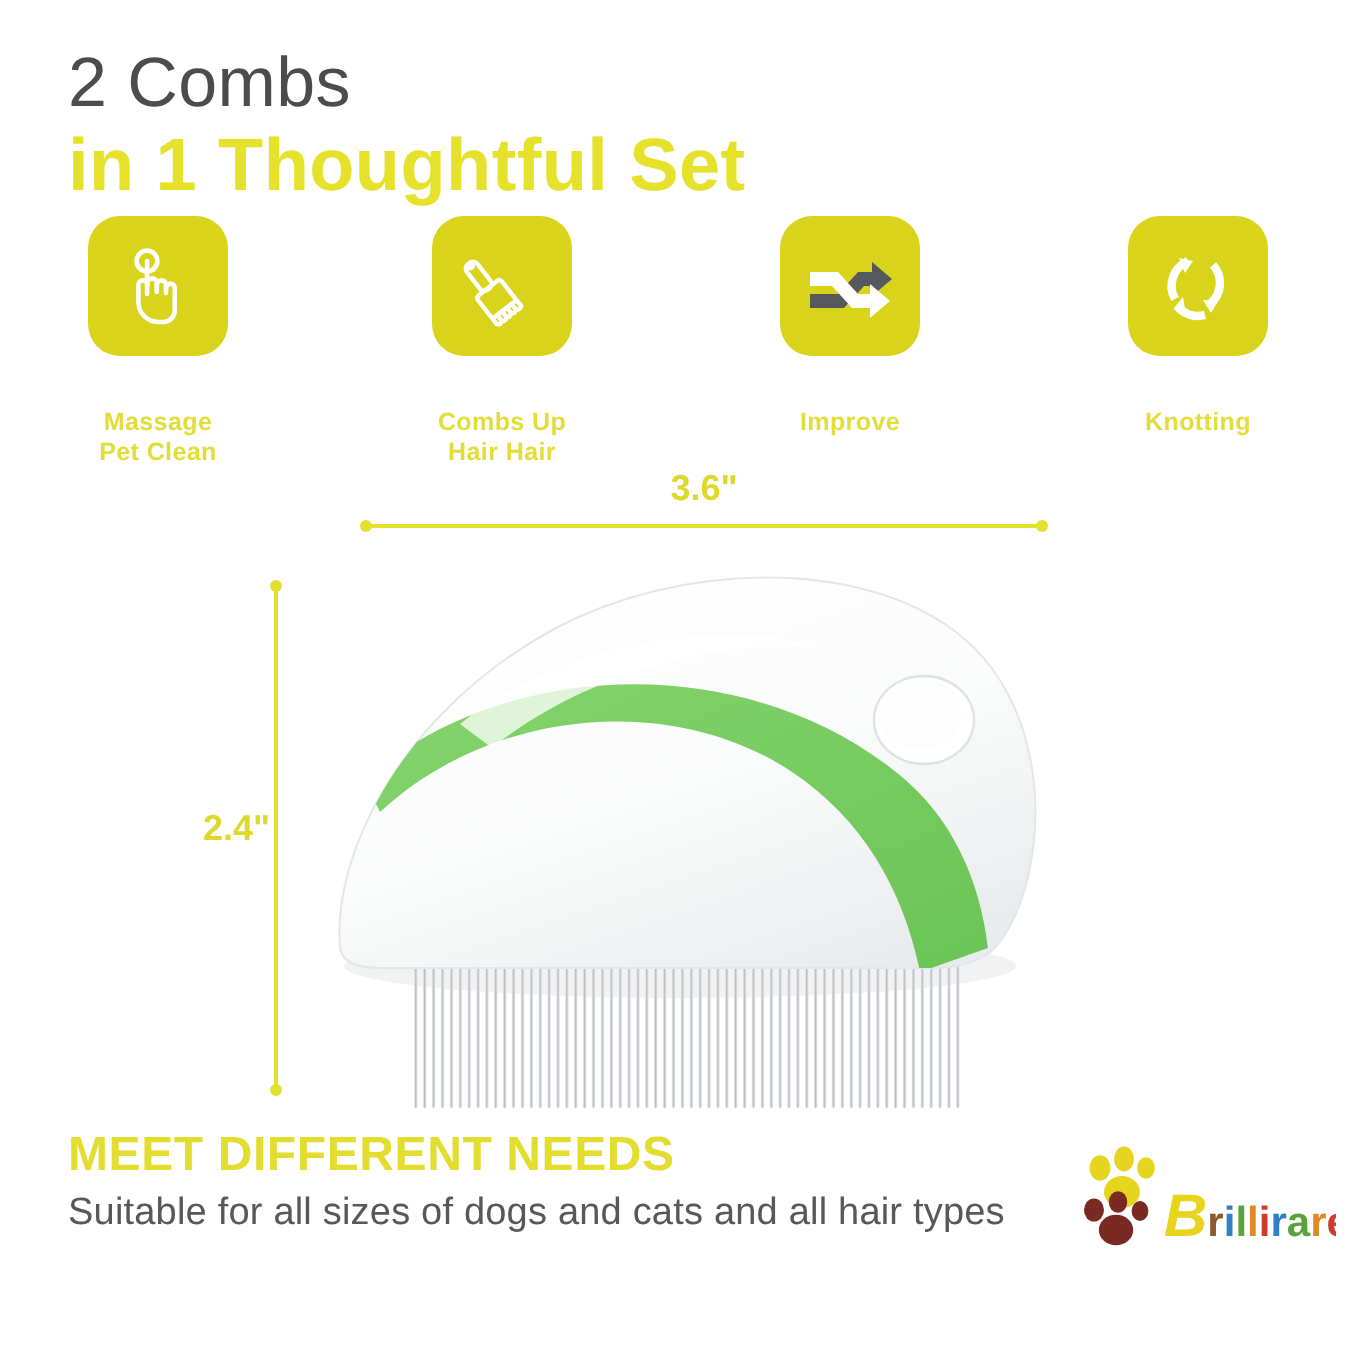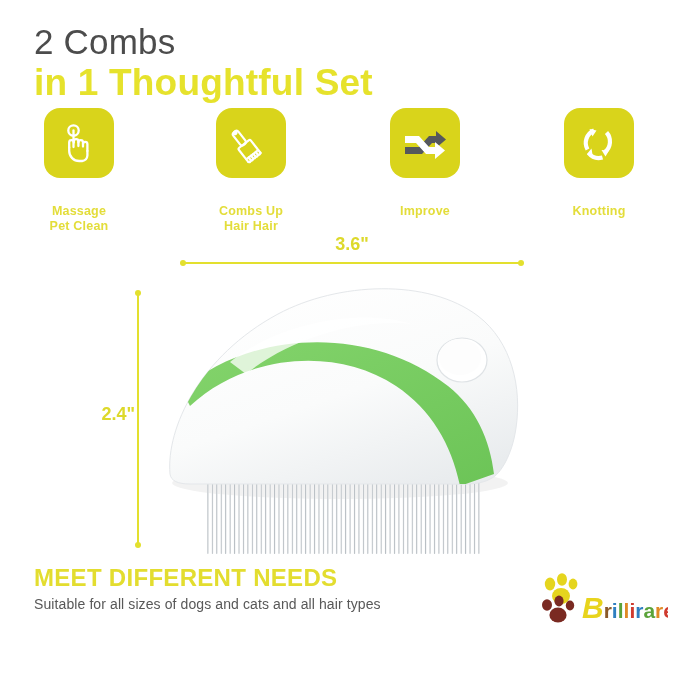--- a/index.html
+++ b/index.html
@@ -61,21 +61,21 @@
   .product { position:absolute; left:160px; top:278px; width:370px; height:290px; }
   .product svg { display:block; }
 
   
   .bottom { position:absolute; left:34px; top:565px; }
   .bottom .big {
     font-size:24px; font-weight:700; color:#e3dd2f; letter-spacing:0.3px;
     line-height:1.05;
   }
   .bottom .sub {
-    margin-top:6px; font-size:14px; color:#585858; font-weight:400; letter-spacing:0.1px;
+    margin-top:6px; font-size:19px; color:#585858; font-weight:400; letter-spacing:0.1px;
   }
 
   
   .brand { position:absolute; left:536px; top:572px; width:132px; height:56px; }
   .brand svg { display:block; }
 </style>
 </head>
 <body>
 
 <div class="stage">

